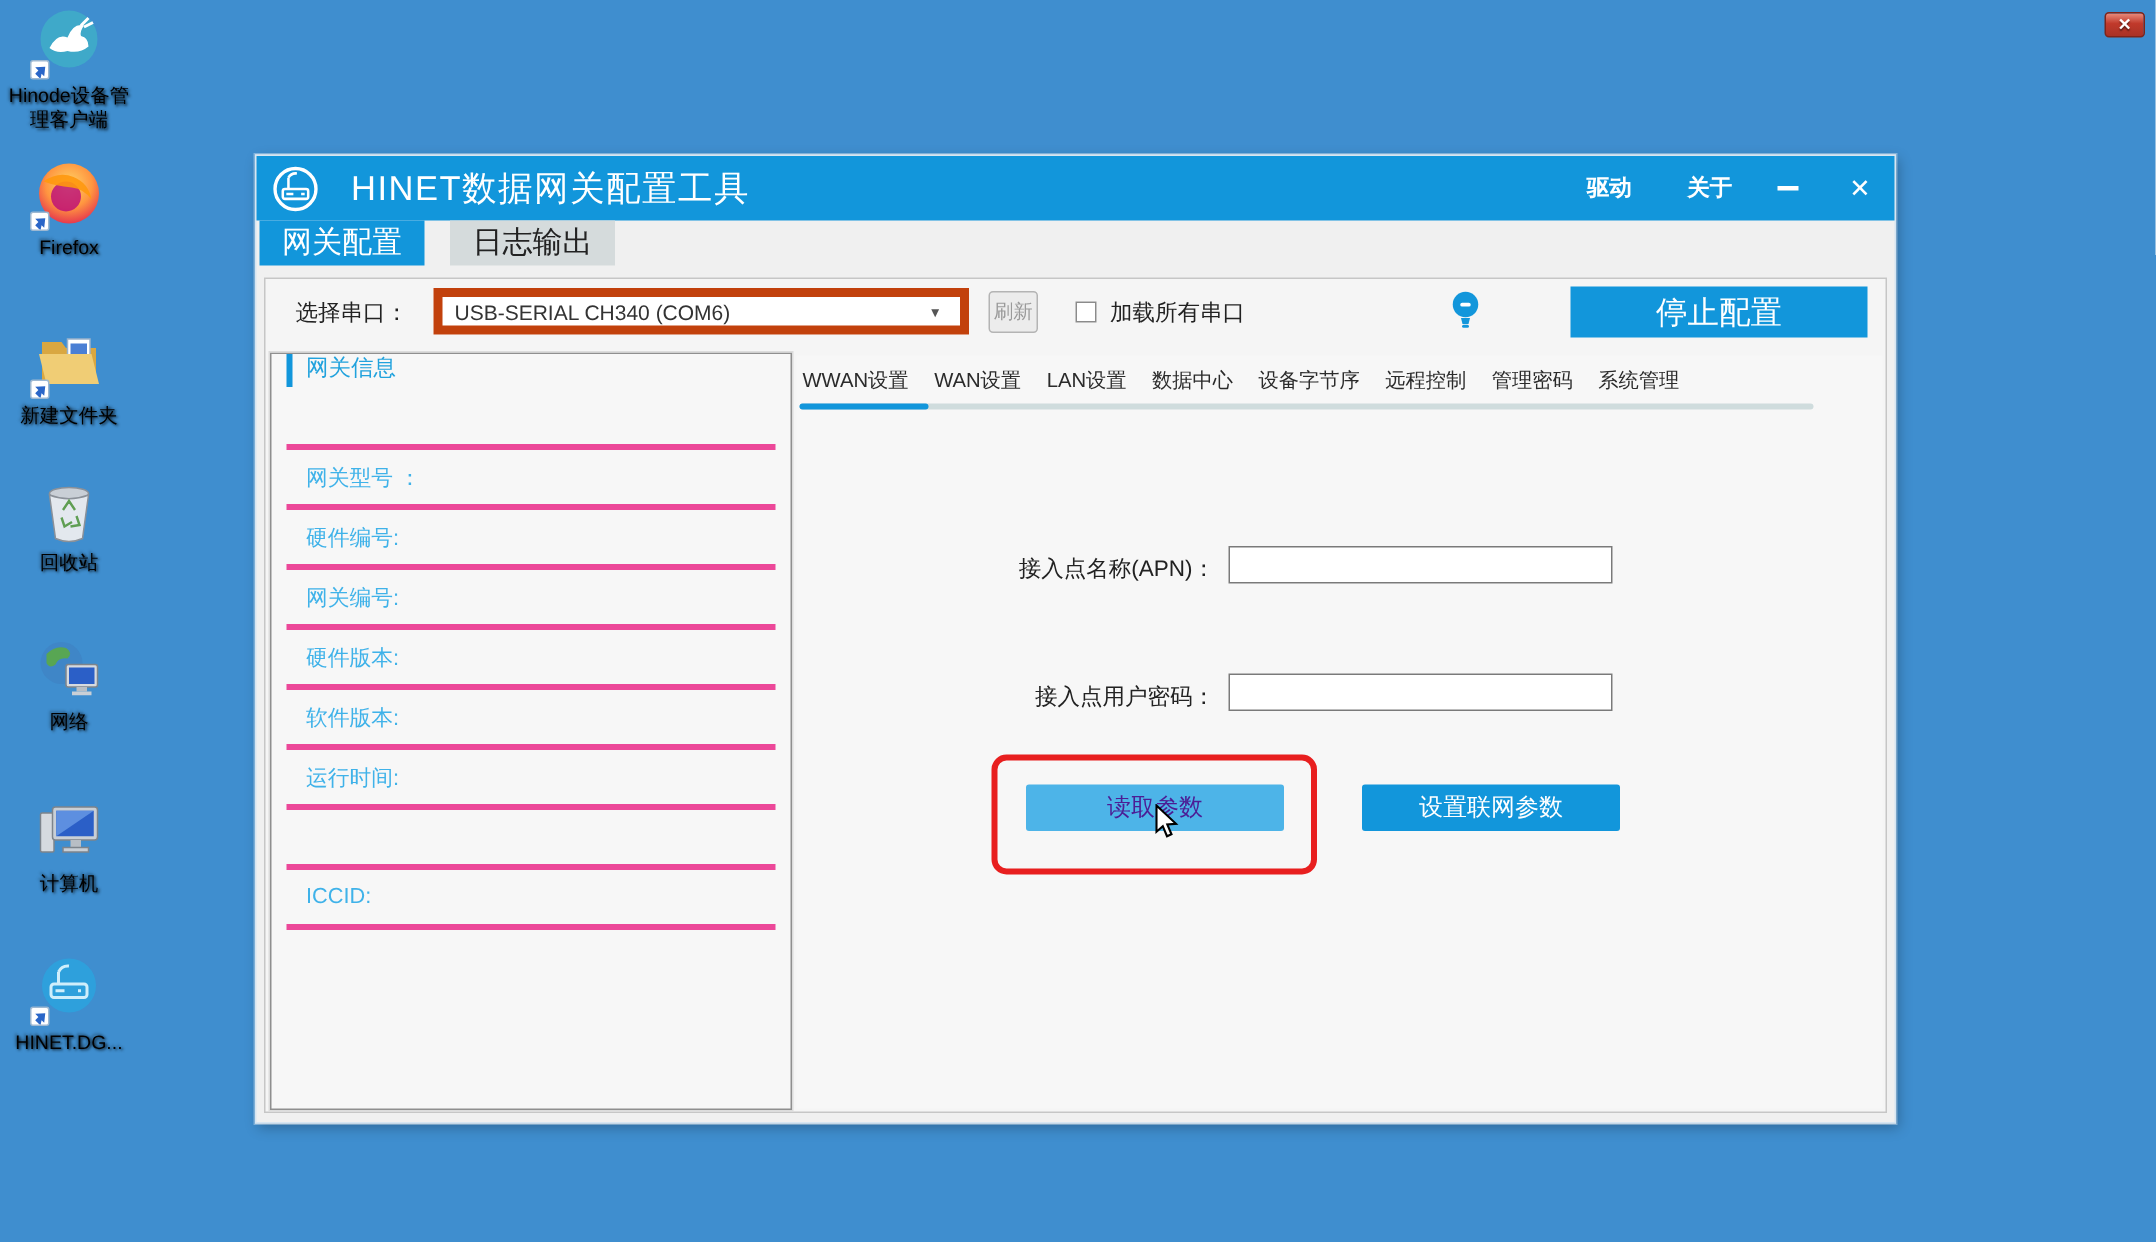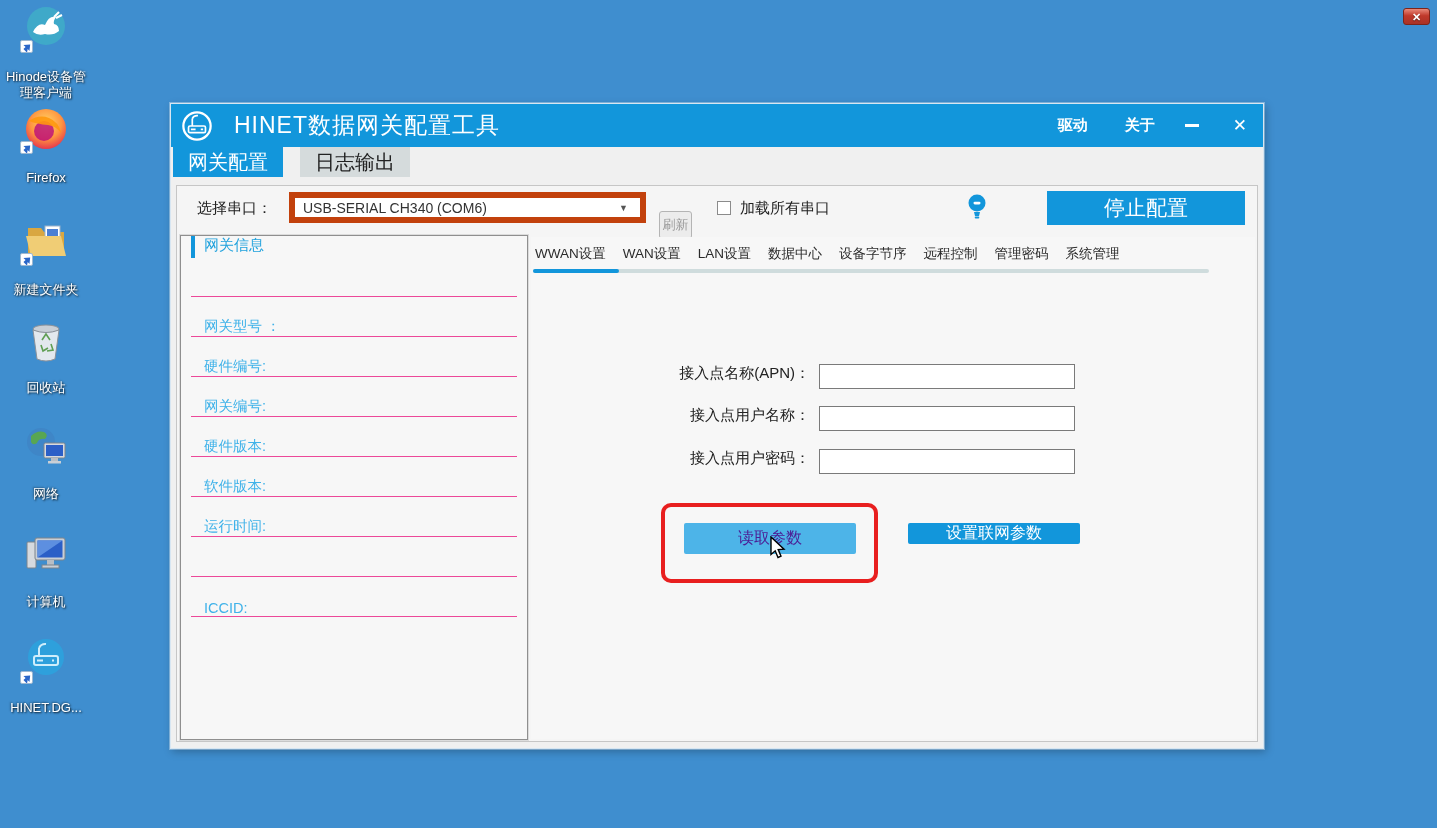--- a/index.html
+++ b/index.html
@@ -6,21 +6,21 @@
   html,body { width:1437px; height:828px; overflow:hidden; }
   body { font-family:"Liberation Sans","DejaVu Sans",sans-serif; background:#3f8ecf; position:relative; }
 
   
   .screen-close { position:absolute; left:1403px; top:8px; width:27px; height:17px;
     background:linear-gradient(#e98a7a,#c0392b 45%,#a93226); border:1px solid #7e241a; border-radius:3px;
     color:#fff; font-size:11px; font-weight:bold; line-height:14px; text-align:center; cursor:pointer;
     text-shadow:0 1px 1px rgba(0,0,0,.5); }
   .dicon { position:absolute; width:92px; text-align:center; cursor:pointer; }
   .dicon .art { position:relative; width:48px; height:46px; margin:0 auto; }
-  .dicon .lbl { margin-top:18px; color:#ffffff; font-size:13px; line-height:16px;
+  .dicon .lbl { margin-top:5px; color:#000000; font-size:13px; line-height:16px;
     text-shadow:1px 1px 2px rgba(0,0,0,.85), -1px -1px 2px rgba(0,0,0,.35); }
   .sc-arrow { position:absolute; left:-2px; bottom:-2px; width:13px; height:13px; background:#fff;
     border:1px solid #9db8d2; border-radius:2px; }
   .sc-arrow svg { position:absolute; left:1px; top:1px; }
 
   
   .win { position:absolute; left:170px; top:103px; width:1094px; height:646px; background:#f0f0f0;
     border:1px solid #d7e6f2; box-shadow:0 0 0 1px rgba(255,255,255,.35), 2px 3px 8px rgba(0,0,0,.25); }
   .titlebar { position:absolute; left:0; top:0; right:0; height:43px; background:#1296db; display:flex; align-items:center; }
   .app-logo { width:32px; height:32px; margin-left:10px; }
@@ -41,56 +41,56 @@
     border:1px solid #c6c6c6; }
 
   
   .serialrow { position:absolute; left:0; top:0; right:0; height:48px; }
   .ser-label { position:absolute; left:20px; top:13px; font-size:15px; color:#222; }
   .combo { position:absolute; left:112px; top:6px; width:357px; height:31px; background:#fff;
     border:6px solid #c2410c; display:flex; align-items:center; cursor:pointer; }
   .combo .val { flex:1; padding-left:8px; font-size:14px; color:#333; }
   .combo .arr { font-size:9px; color:#555; padding-right:12px; }
   .btn-refresh { position:absolute; left:482px; top:8px; width:33px; height:28px; background:#ececec;
-    border:1px solid #b4b4b4; border-radius:3px; color:#9a9a9a; font-size:13px; cursor:pointer;margin-top:17px; }
+    border:1px solid #b4b4b4; border-radius:3px; color:#9a9a9a; font-size:13px; cursor:pointer; }
   .chk { position:absolute; left:540px; top:15px; width:14px; height:14px; background:#fff; border:1px solid #8b8b8b; cursor:pointer; }
   .chk-label { position:absolute; left:563px; top:13px; font-size:15px; color:#222; }
   .bulb { position:absolute; left:787px; top:6px; width:26px; height:30px; }
   .btn-stop { position:absolute; right:12px; top:5px; width:198px; height:34px; background:#1296db; border:none;
     color:#fff; font-size:21px; cursor:pointer; }
 
   
   .leftpanel { position:absolute; left:3px; top:49px; width:348px; height:505px; background:#f7f7f7;
     border:1px solid #8f8f8f; outline:1px solid #dcdcdc; display:flex; flex-direction:column; padding:0 10px; }
   .lp-header { height:60px; display:flex; align-items:flex-start; position:relative; }
   .lp-bar { width:4px; height:22px; background:#1296db; margin-right:9px; }
   .lp-header .txt { color:#21a2dd; font-size:15px; }
-  .lp-row { height:40px; border-top:1px solid #ec4899; display:flex; align-items:flex-end; }
+  .lp-row { height:40px; border-top:4px solid #ec4899; display:flex; align-items:center; }
   .lp-row .txt { color:#3fb2e9; font-size:14.5px; padding-left:13px; }
   .lp-row.fill { flex:1; }
 
   
   .rightpanel { position:absolute; left:354px; top:51px; right:2px; bottom:2px; background:#f7f7f7; }
   .stabs { position:absolute; left:0; top:0; right:0; height:36px; }
   .stab-list { display:flex; gap:17px; padding-left:4px; padding-top:8px; }
   .stab { font-size:13.5px; color:#2b2b2b; cursor:pointer; white-space:nowrap; }
   .stab-strip { position:absolute; left:2px; right:46px; bottom:0; height:4px; background:#cfdcdd; border-radius:2px; }
   .stab-active { position:absolute; left:2px; bottom:0; width:86px; height:4px; background:#1296db; border-radius:2px; z-index:1; }
 
-  .form-row { position:absolute; height:25px; display:flex; align-items:flex-start; }
+  .form-row { position:absolute; height:25px; display:flex; align-items:flex-end; }
   .form-row .flabel { width:288px; text-align:right; font-size:15px; color:#222; padding-right:9px; }
   .form-row input { width:256px; height:25px; border:1px solid #7a7a7a; background:#fff; font-size:14px; padding:0 5px;
     font-family:"Liberation Sans","DejaVu Sans",sans-serif; }
   .row-apn { top:127px; left:0; }
   .row-user { top:169px; left:0; }
   .row-pwd { top:212px; left:0; }
 
   .btn-read { position:absolute; left:153px; top:286px; width:172px; height:31px; background:#4db4e8; border:none;
     border-radius:2px; color:#4c1d95; font-size:16px; cursor:pointer; }
-  .btn-set { position:absolute; left:377px; top:286px; width:172px; height:21px; background:#1296db; border:none;
+  .btn-set { position:absolute; left:377px; top:286px; width:172px; height:31px; background:#1296db; border:none;
     border-radius:2px; color:#fff; font-size:16px; cursor:pointer; }
   .redrect { position:absolute; left:130px; top:266px; width:217px; height:80px; border:4px solid #e81f1f;
     border-radius:10px; pointer-events:none; }
 
   .cursor { position:absolute; left:768px; top:536px; z-index:50; pointer-events:none; }
 </style>
 </head>
 <body>
 
 <button class="screen-close">✕</button>
@@ -296,24 +296,20 @@
           <div class="stab">系统管理</div>
         </div>
         <div class="stab-strip"></div>
         <div class="stab-active"></div>
       </div>
 
       <div class="form-row row-apn">
         <div class="flabel">接入点名称(APN)：</div>
         <input type="text" style="">
       </div>
-      <div class="form-row row-user">
-        <div class="flabel">接入点用户名称：</div>
-        <input type="text" style="">
-      </div>
       <div class="form-row row-pwd">
         <div class="flabel">接入点用户密码：</div>
         <input type="text" style="">
       </div>
 
       <button class="btn-read">读取参数</button>
       <button class="btn-set">设置联网参数</button>
       <div class="redrect"></div>
     </div>
   </div>

